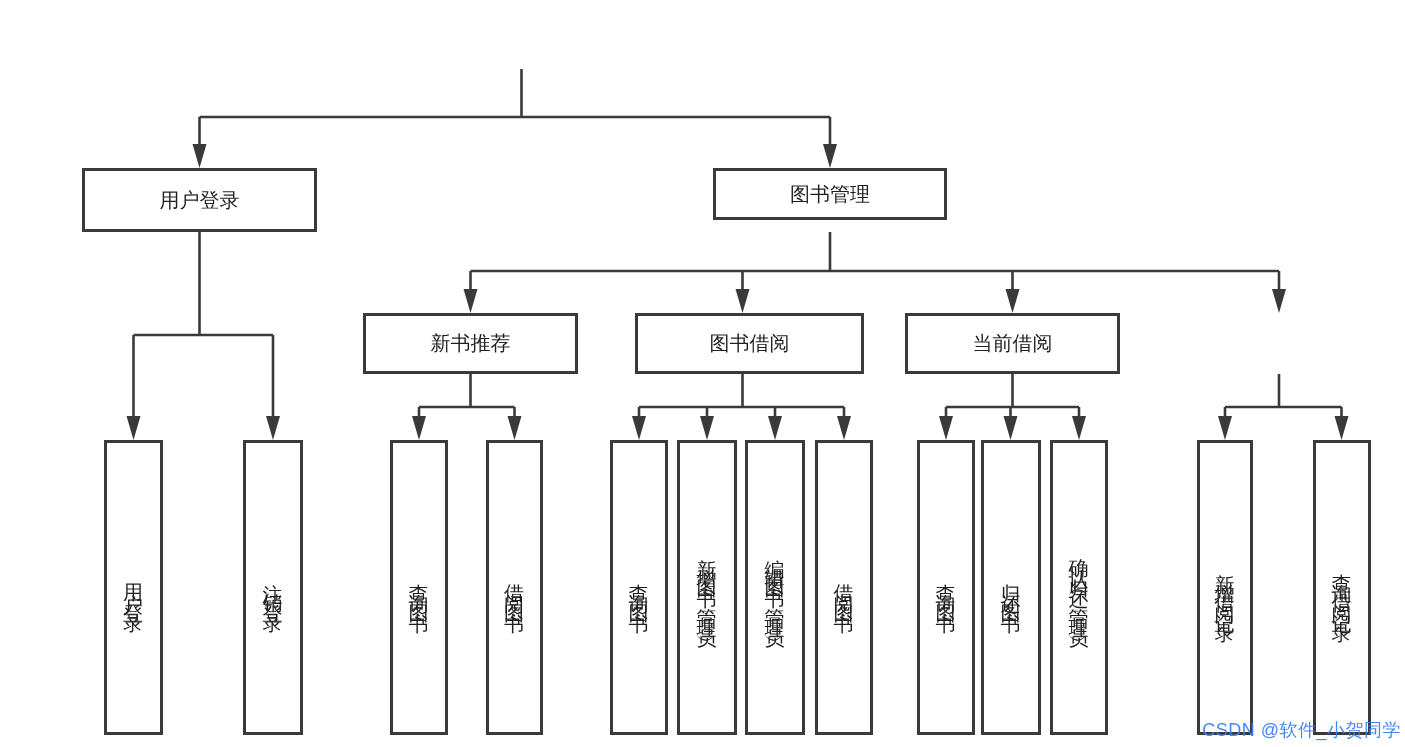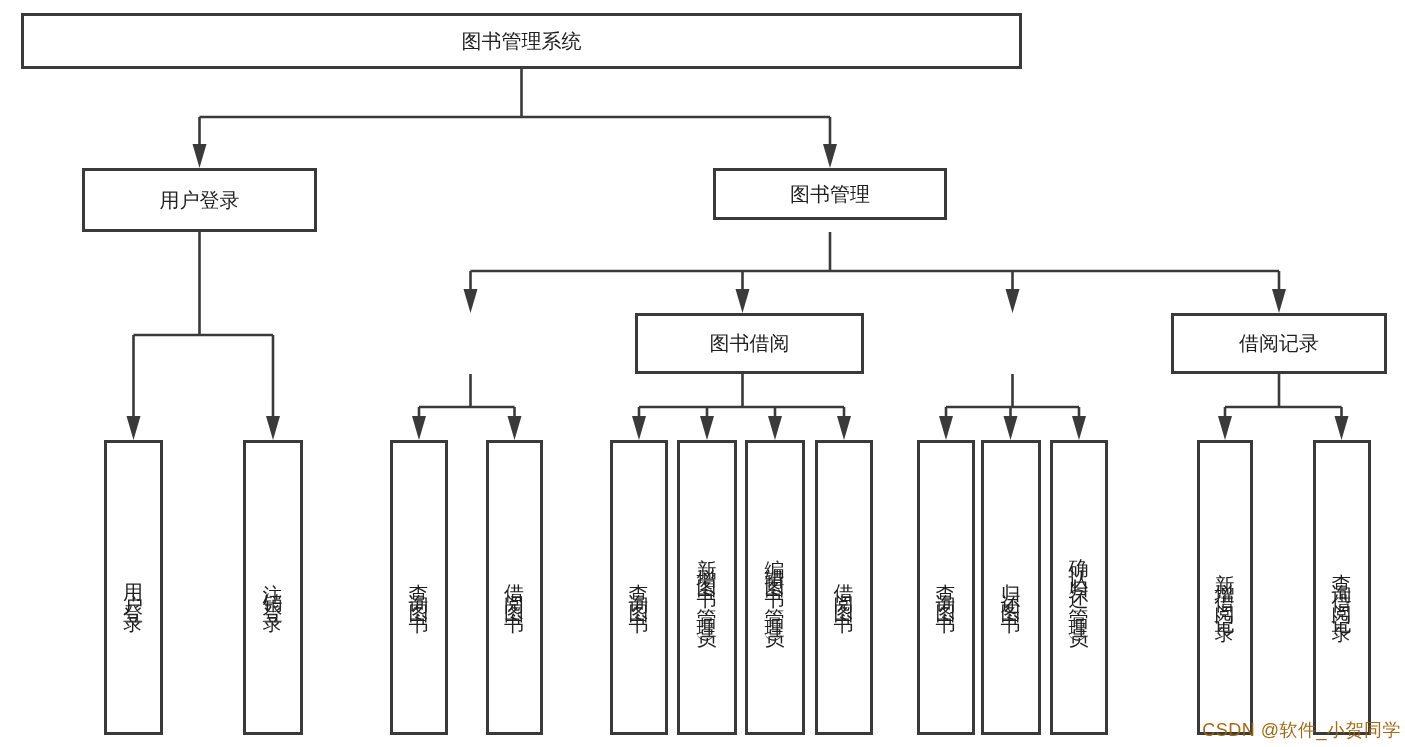--- a/index.html
+++ b/index.html
@@ -30,21 +30,21 @@
   .node.v span{
     writing-mode:vertical-rl;
     letter-spacing:10px;
     line-height:1;
     white-space:normal;
   }
   .watermark{
     position:absolute;
     right:4px;bottom:5px;
     font-size:18px;
-    color:#a16207;
+    color:#3b82f6;
     opacity:0.95;
     letter-spacing:0.5px;
     z-index:10;
   }
 </style>
 </head>
 <body>
 
 <div class="stage">
 
@@ -71,36 +71,36 @@
       <polygon points="700,416 714,416 707,440" fill="#3a3a3a"></polygon>
       <polygon points="768,416 782,416 775,440" fill="#3a3a3a"></polygon>
       <polygon points="837,416 851,416 844,440" fill="#3a3a3a"></polygon>
       <polygon points="939,416 953,416 946,440" fill="#3a3a3a"></polygon>
       <polygon points="1003.5,416 1017.5,416 1010.5,440" fill="#3a3a3a"></polygon>
       <polygon points="1072,416 1086,416 1079,440" fill="#3a3a3a"></polygon>
       <polygon points="1218,416 1232,416 1225,440" fill="#3a3a3a"></polygon>
       <polygon points="1334.5,416 1348.5,416 1341.5,440" fill="#3a3a3a"></polygon>
     </svg>
 
-  <div class="node" style="left:21px;top:13px;width:1001px;height:56px">
-    <span>图书管理系统</span>
-  </div>
 
   <div class="node" style="left:82px;top:168px;width:235px;height:64px">
     <span>用户登录</span>
   </div>
   <div class="node" style="left:713px;top:168px;width:234px;height:52px">
     <span>图书管理</span>
   </div>
 
+  <div class="node" style="left:363px;top:313px;width:215px;height:61px">
+    <span>新书推荐</span>
+  </div>
   <div class="node" style="left:635px;top:313px;width:229px;height:61px">
     <span>图书借阅</span>
   </div>
-  <div class="node" style="left:1171px;top:313px;width:216px;height:61px">
-    <span>借阅记录</span>
+  <div class="node" style="left:905px;top:313px;width:215px;height:61px">
+    <span>当前借阅</span>
   </div>
 
   <div class="node v" style="left:104px;top:440px;width:59px;height:295px">
     <span>用户登录</span>
   </div>
   <div class="node v" style="left:243px;top:440px;width:60px;height:295px">
     <span>注销登录</span>
   </div>
 
   <div class="node v" style="left:390px;top:440px;width:58px;height:295px">

